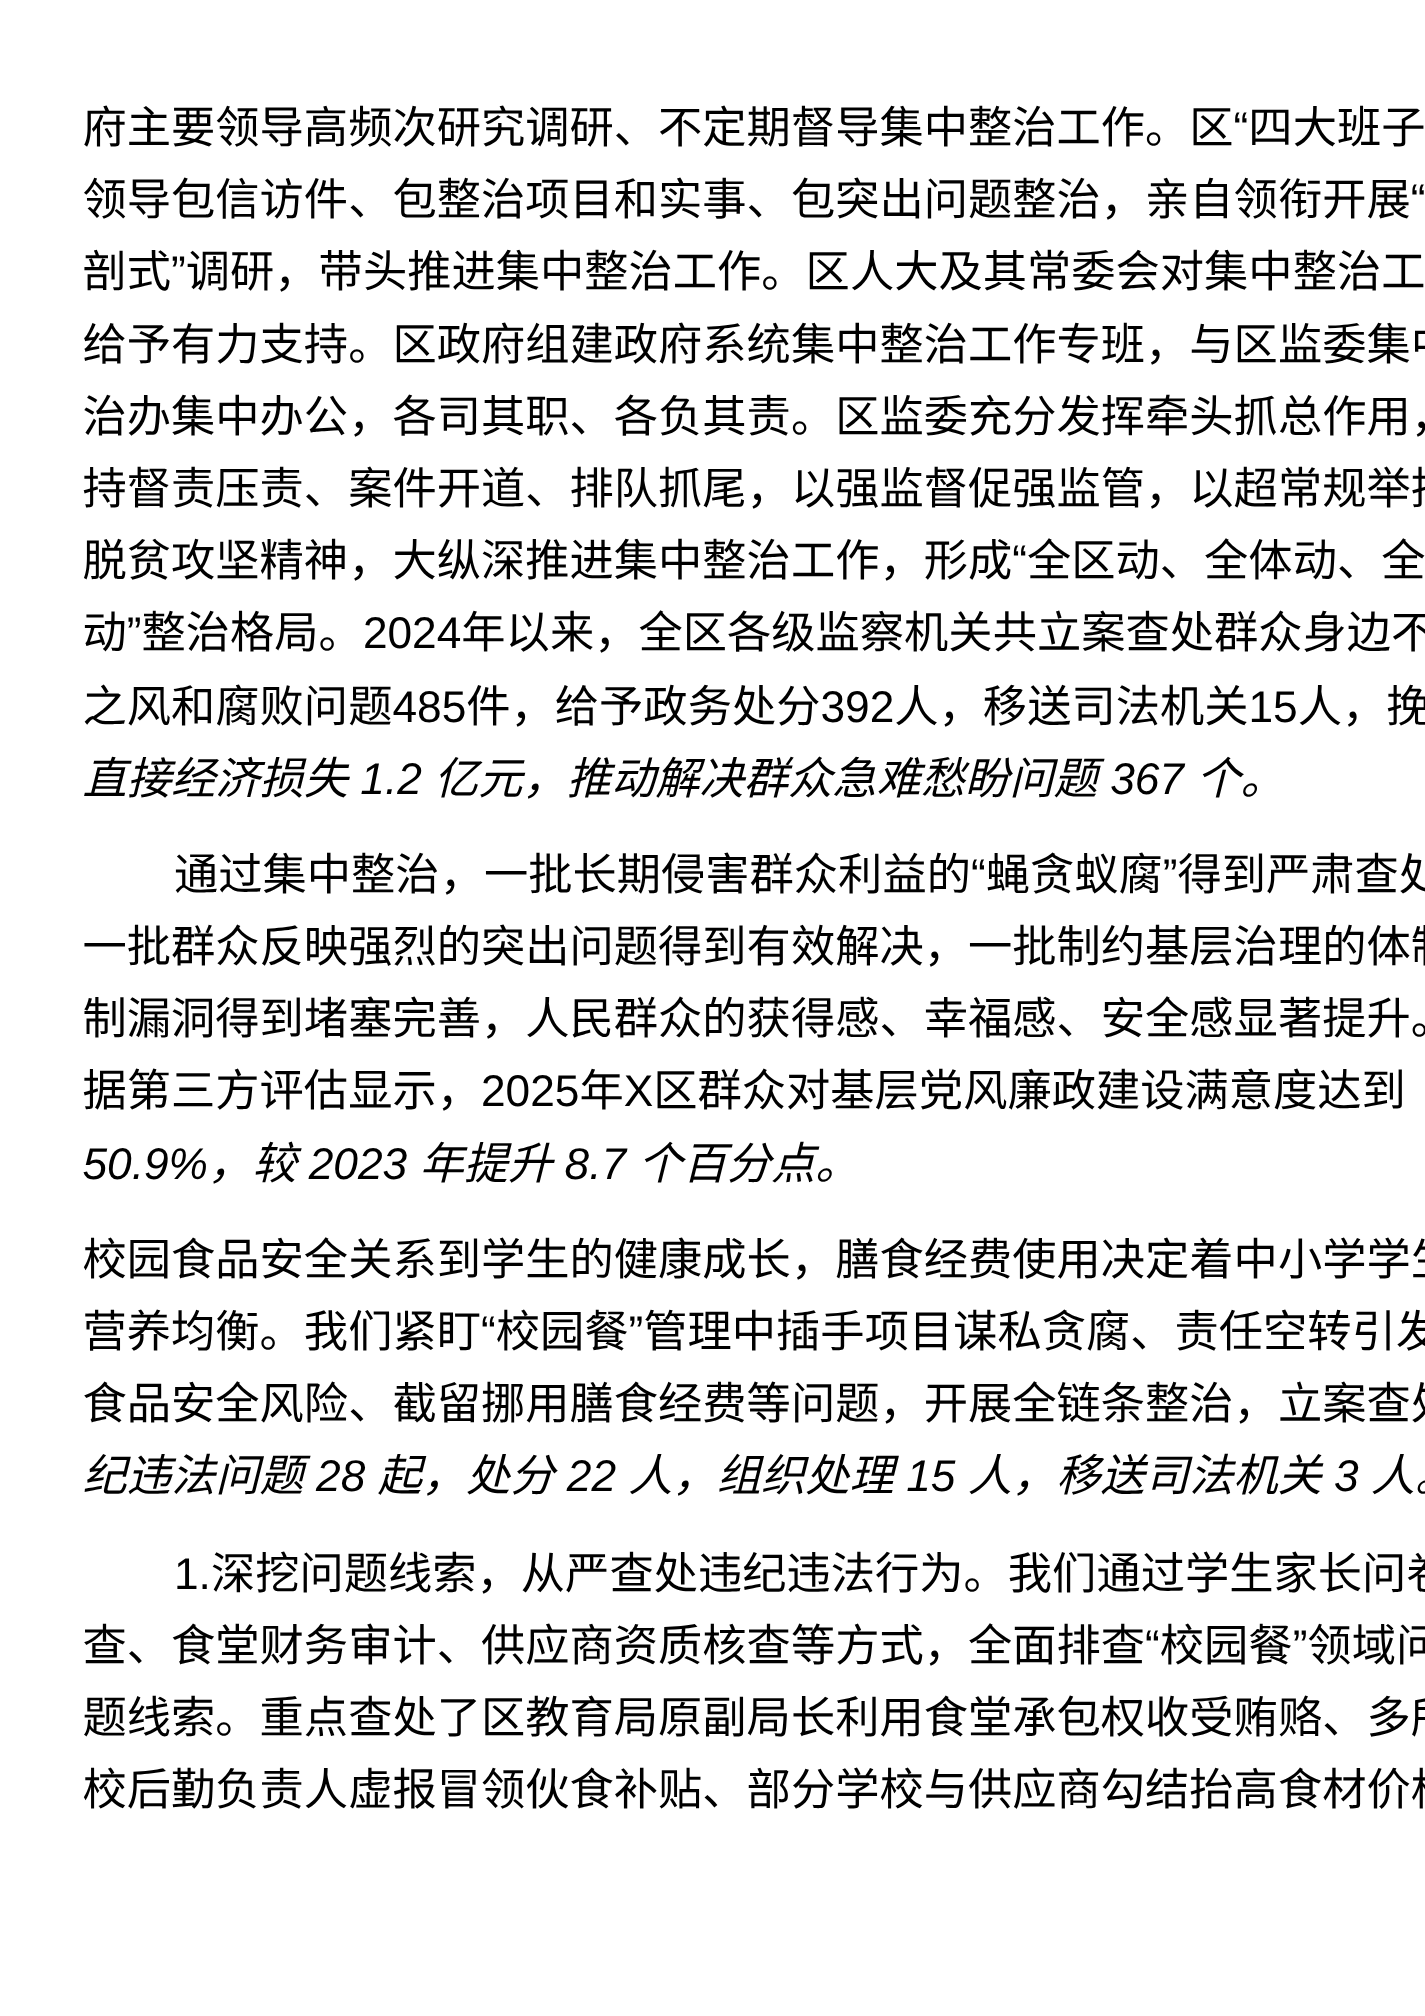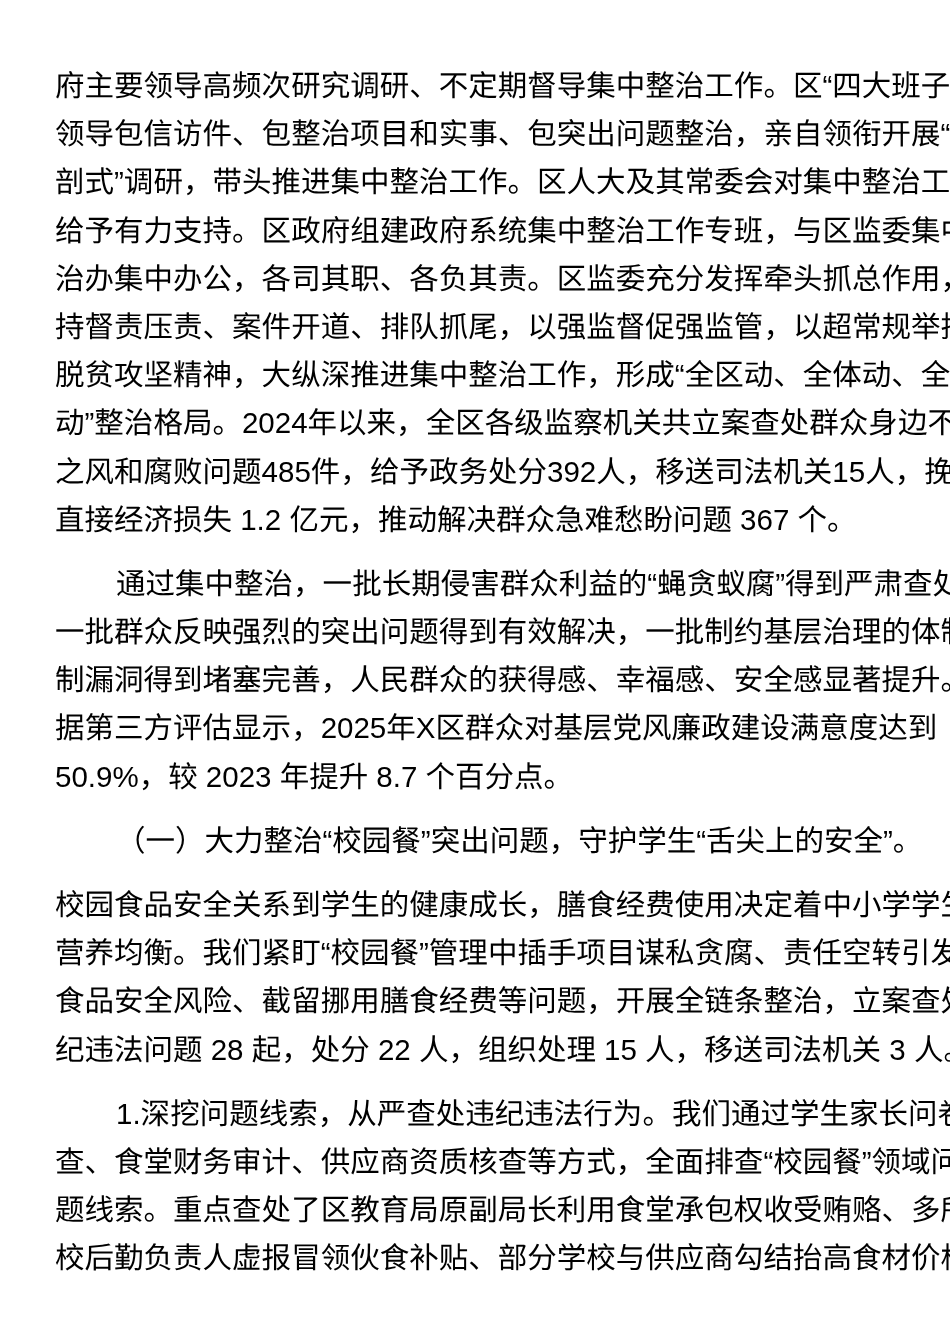--- a/index.html
+++ b/index.html
@@ -39,20 +39,21 @@
     letter-spacing: 0;
     white-space: pre;
     overflow: visible;
   }
   
   .line.just {
     justify-content: space-between;
   }
   .line.last {
     justify-content: flex-start;
+    font-style: italic;
   }
   .line.indent {
     padding-left: 61px;
   }
   .line .seg {
     display: inline-block;
   }
 </style>
 </head>
 <body>
@@ -78,21 +79,20 @@
       </p>
       <div class="line just indent"><span class="seg">通</span><span class="seg">过</span><span class="seg">集</span><span class="seg">中</span><span class="seg">整</span><span class="seg">治</span><span class="seg">，</span><span class="seg">一</span><span class="seg">批</span><span class="seg">长</span><span class="seg">期</span><span class="seg">侵</span><span class="seg">害</span><span class="seg">群</span><span class="seg">众</span><span class="seg">利</span><span class="seg">益</span><span class="seg">的</span><span class="seg">“</span><span class="seg">蝇</span><span class="seg">贪</span><span class="seg">蚁</span><span class="seg">腐</span><span class="seg">”</span><span class="seg">得</span><span class="seg">到</span><span class="seg">严</span><span class="seg">肃</span><span class="seg">查</span><span class="seg">处</span></div>
       <div class="line just"><span class="seg">一</span><span class="seg">批</span><span class="seg">群</span><span class="seg">众</span><span class="seg">反</span><span class="seg">映</span><span class="seg">强</span><span class="seg">烈</span><span class="seg">的</span><span class="seg">突</span><span class="seg">出</span><span class="seg">问</span><span class="seg">题</span><span class="seg">得</span><span class="seg">到</span><span class="seg">有</span><span class="seg">效</span><span class="seg">解</span><span class="seg">决</span><span class="seg">，</span><span class="seg">一</span><span class="seg">批</span><span class="seg">制</span><span class="seg">约</span><span class="seg">基</span><span class="seg">层</span><span class="seg">治</span><span class="seg">理</span><span class="seg">的</span><span class="seg">体</span><span class="seg">制</span></div>
       <div class="line just"><span class="seg">制</span><span class="seg">漏</span><span class="seg">洞</span><span class="seg">得</span><span class="seg">到</span><span class="seg">堵</span><span class="seg">塞</span><span class="seg">完</span><span class="seg">善</span><span class="seg">，</span><span class="seg">人</span><span class="seg">民</span><span class="seg">群</span><span class="seg">众</span><span class="seg">的</span><span class="seg">获</span><span class="seg">得</span><span class="seg">感</span><span class="seg">、</span><span class="seg">幸</span><span class="seg">福</span><span class="seg">感</span><span class="seg">、</span><span class="seg">安</span><span class="seg">全</span><span class="seg">感</span><span class="seg">显</span><span class="seg">著</span><span class="seg">提</span><span class="seg">升</span><span class="seg">。</span></div>
       <div class="line just"><span class="seg">据</span><span class="seg">第</span><span class="seg">三</span><span class="seg">方</span><span class="seg">评</span><span class="seg">估</span><span class="seg">显</span><span class="seg">示</span><span class="seg">，</span><span class="seg">2025</span><span class="seg">年</span><span class="seg">X</span><span class="seg">区</span><span class="seg">群</span><span class="seg">众</span><span class="seg">对</span><span class="seg">基</span><span class="seg">层</span><span class="seg">党</span><span class="seg">风</span><span class="seg">廉</span><span class="seg">政</span><span class="seg">建</span><span class="seg">设</span><span class="seg">满</span><span class="seg">意</span><span class="seg">度</span><span class="seg">达</span><span class="seg">到</span></div>
       <div class="line last">50.9%，较 2023 年提升 8.7 个百分点。</div>
     <p></p>
 
     <p class="para heading">
       </p>
-      <div class="line last indent">（一）大力整治“校园餐”突出问题，守护学生“舌尖上的安全”。</div>
     <p></p>
 
     <p class="para">
       </p>
       <div class="line just"><span class="seg">校</span><span class="seg">园</span><span class="seg">食</span><span class="seg">品</span><span class="seg">安</span><span class="seg">全</span><span class="seg">关</span><span class="seg">系</span><span class="seg">到</span><span class="seg">学</span><span class="seg">生</span><span class="seg">的</span><span class="seg">健</span><span class="seg">康</span><span class="seg">成</span><span class="seg">长</span><span class="seg">，</span><span class="seg">膳</span><span class="seg">食</span><span class="seg">经</span><span class="seg">费</span><span class="seg">使</span><span class="seg">用</span><span class="seg">决</span><span class="seg">定</span><span class="seg">着</span><span class="seg">中</span><span class="seg">小</span><span class="seg">学</span><span class="seg">学</span><span class="seg">生</span></div>
       <div class="line just"><span class="seg">营</span><span class="seg">养</span><span class="seg">均</span><span class="seg">衡</span><span class="seg">。</span><span class="seg">我</span><span class="seg">们</span><span class="seg">紧</span><span class="seg">盯</span><span class="seg">“</span><span class="seg">校</span><span class="seg">园</span><span class="seg">餐</span><span class="seg">”</span><span class="seg">管</span><span class="seg">理</span><span class="seg">中</span><span class="seg">插</span><span class="seg">手</span><span class="seg">项</span><span class="seg">目</span><span class="seg">谋</span><span class="seg">私</span><span class="seg">贪</span><span class="seg">腐</span><span class="seg">、</span><span class="seg">责</span><span class="seg">任</span><span class="seg">空</span><span class="seg">转</span><span class="seg">引</span><span class="seg">发</span></div>
       <div class="line just"><span class="seg">食</span><span class="seg">品</span><span class="seg">安</span><span class="seg">全</span><span class="seg">风</span><span class="seg">险</span><span class="seg">、</span><span class="seg">截</span><span class="seg">留</span><span class="seg">挪</span><span class="seg">用</span><span class="seg">膳</span><span class="seg">食</span><span class="seg">经</span><span class="seg">费</span><span class="seg">等</span><span class="seg">问</span><span class="seg">题</span><span class="seg">，</span><span class="seg">开</span><span class="seg">展</span><span class="seg">全</span><span class="seg">链</span><span class="seg">条</span><span class="seg">整</span><span class="seg">治</span><span class="seg">，</span><span class="seg">立</span><span class="seg">案</span><span class="seg">查</span><span class="seg">处</span></div>
       <div class="line last">纪违法问题 28 起，处分 22 人，组织处理 15 人，移送司法机关 3 人。</div>
     <p></p>
 

